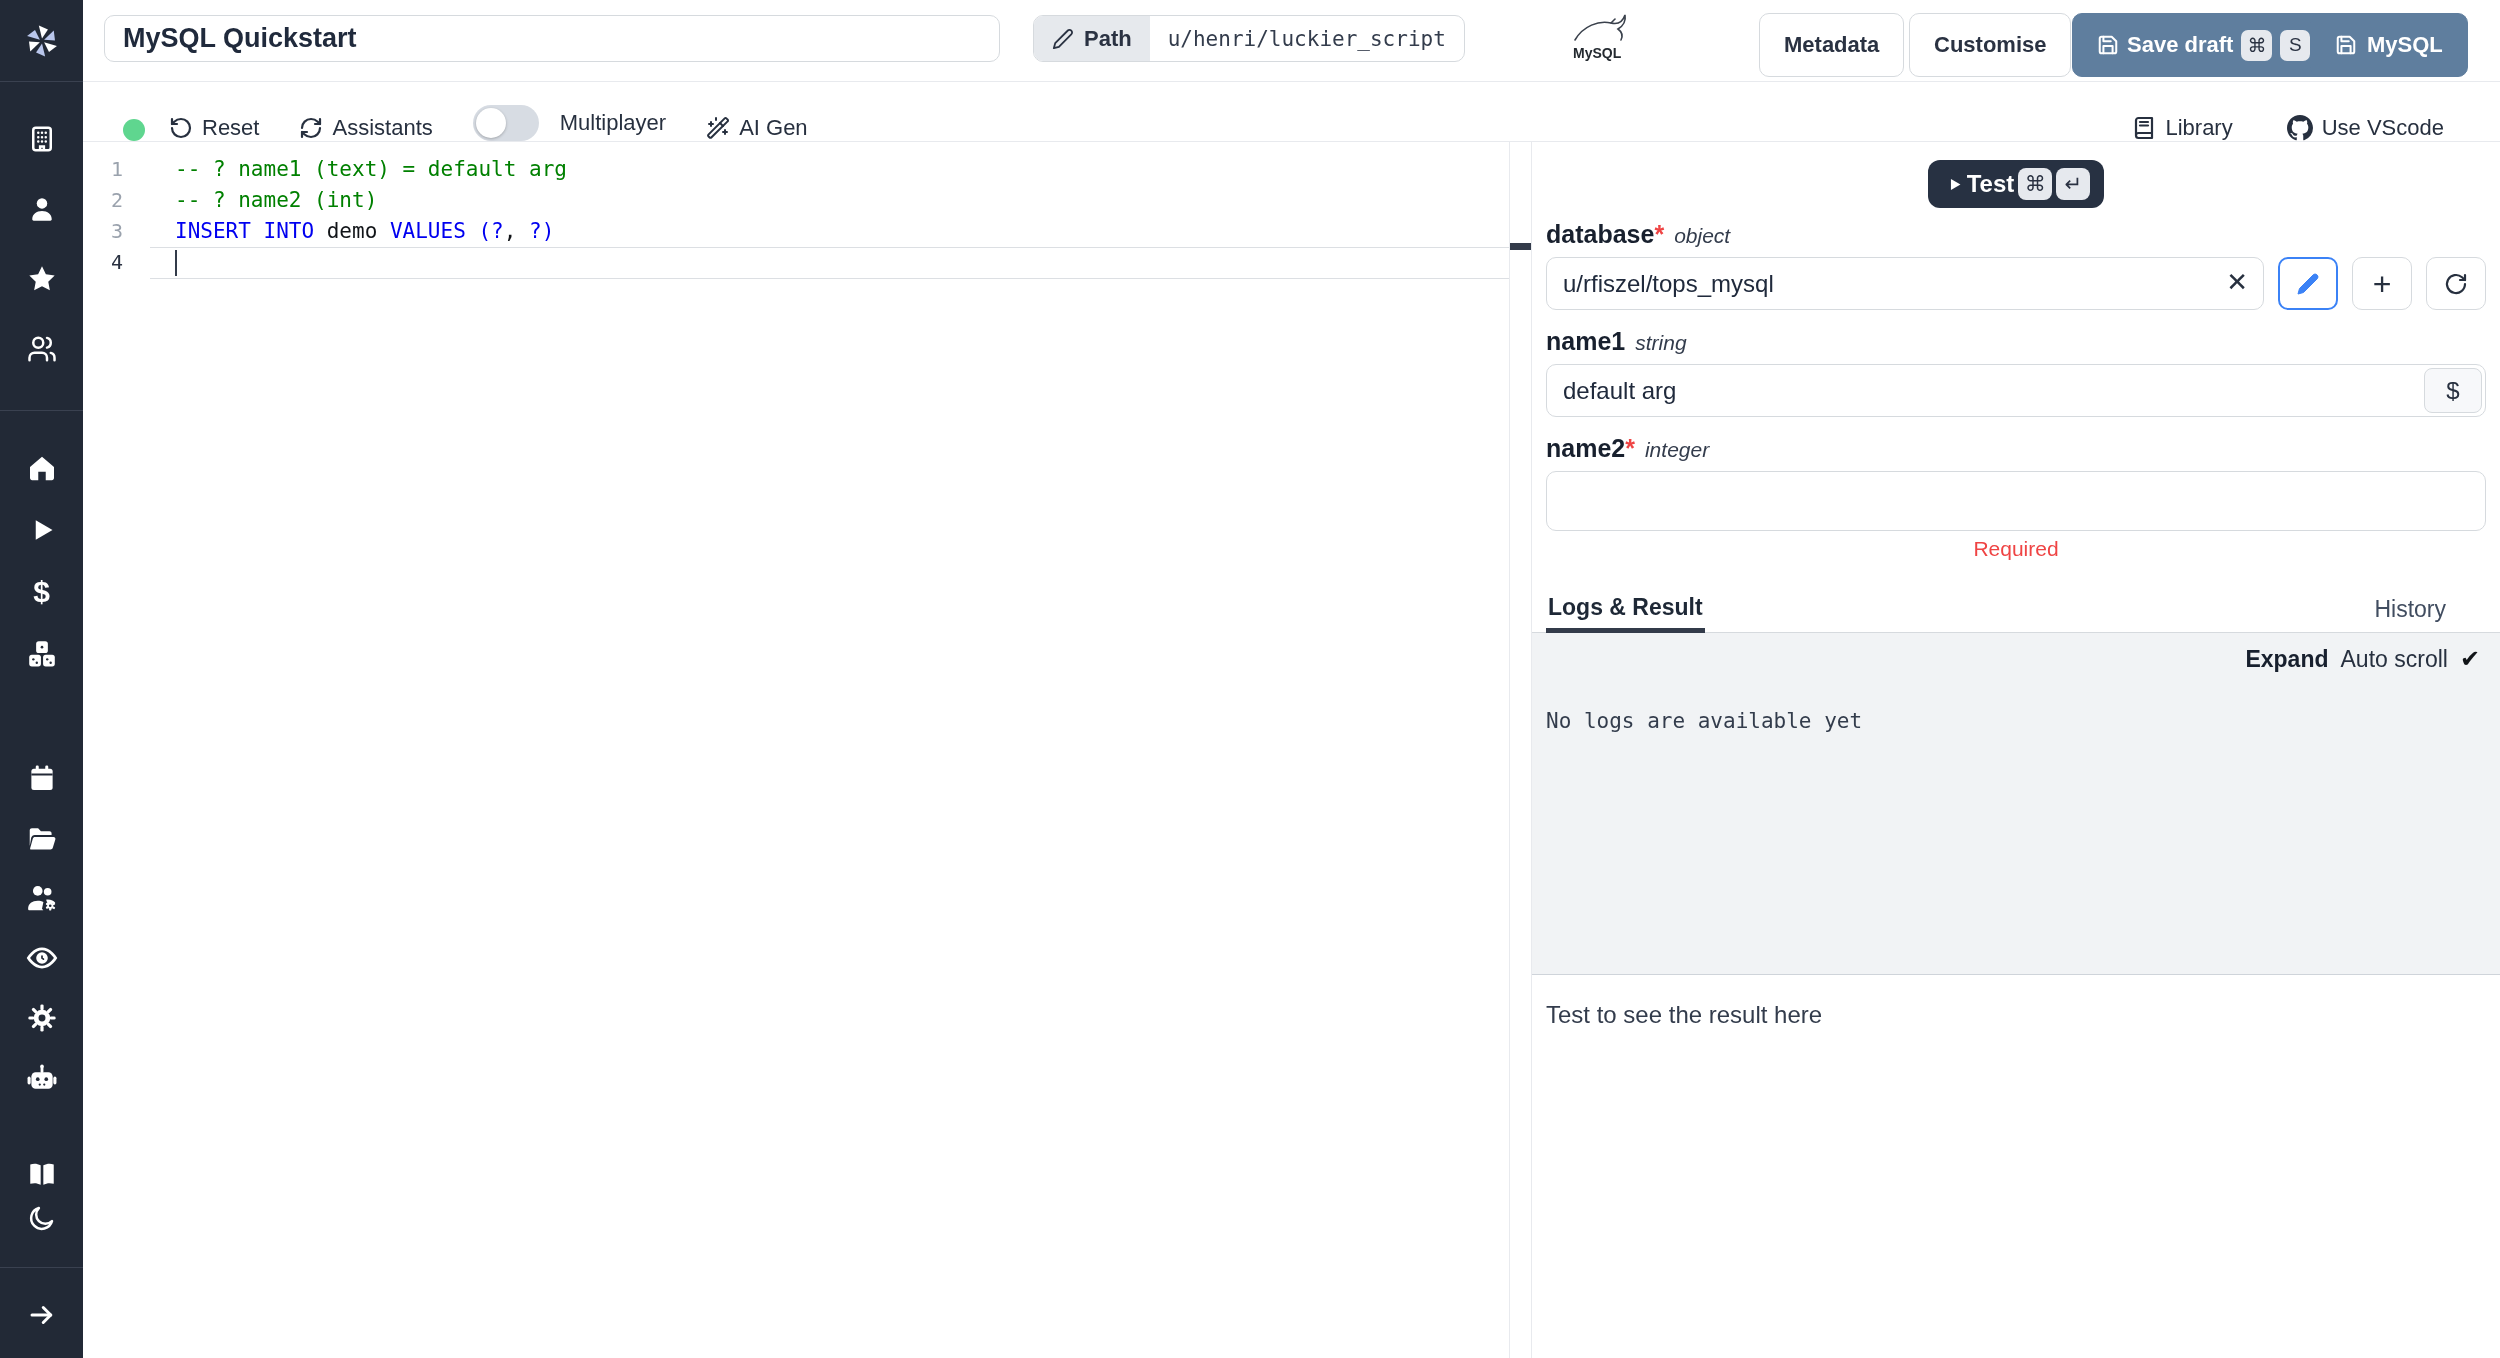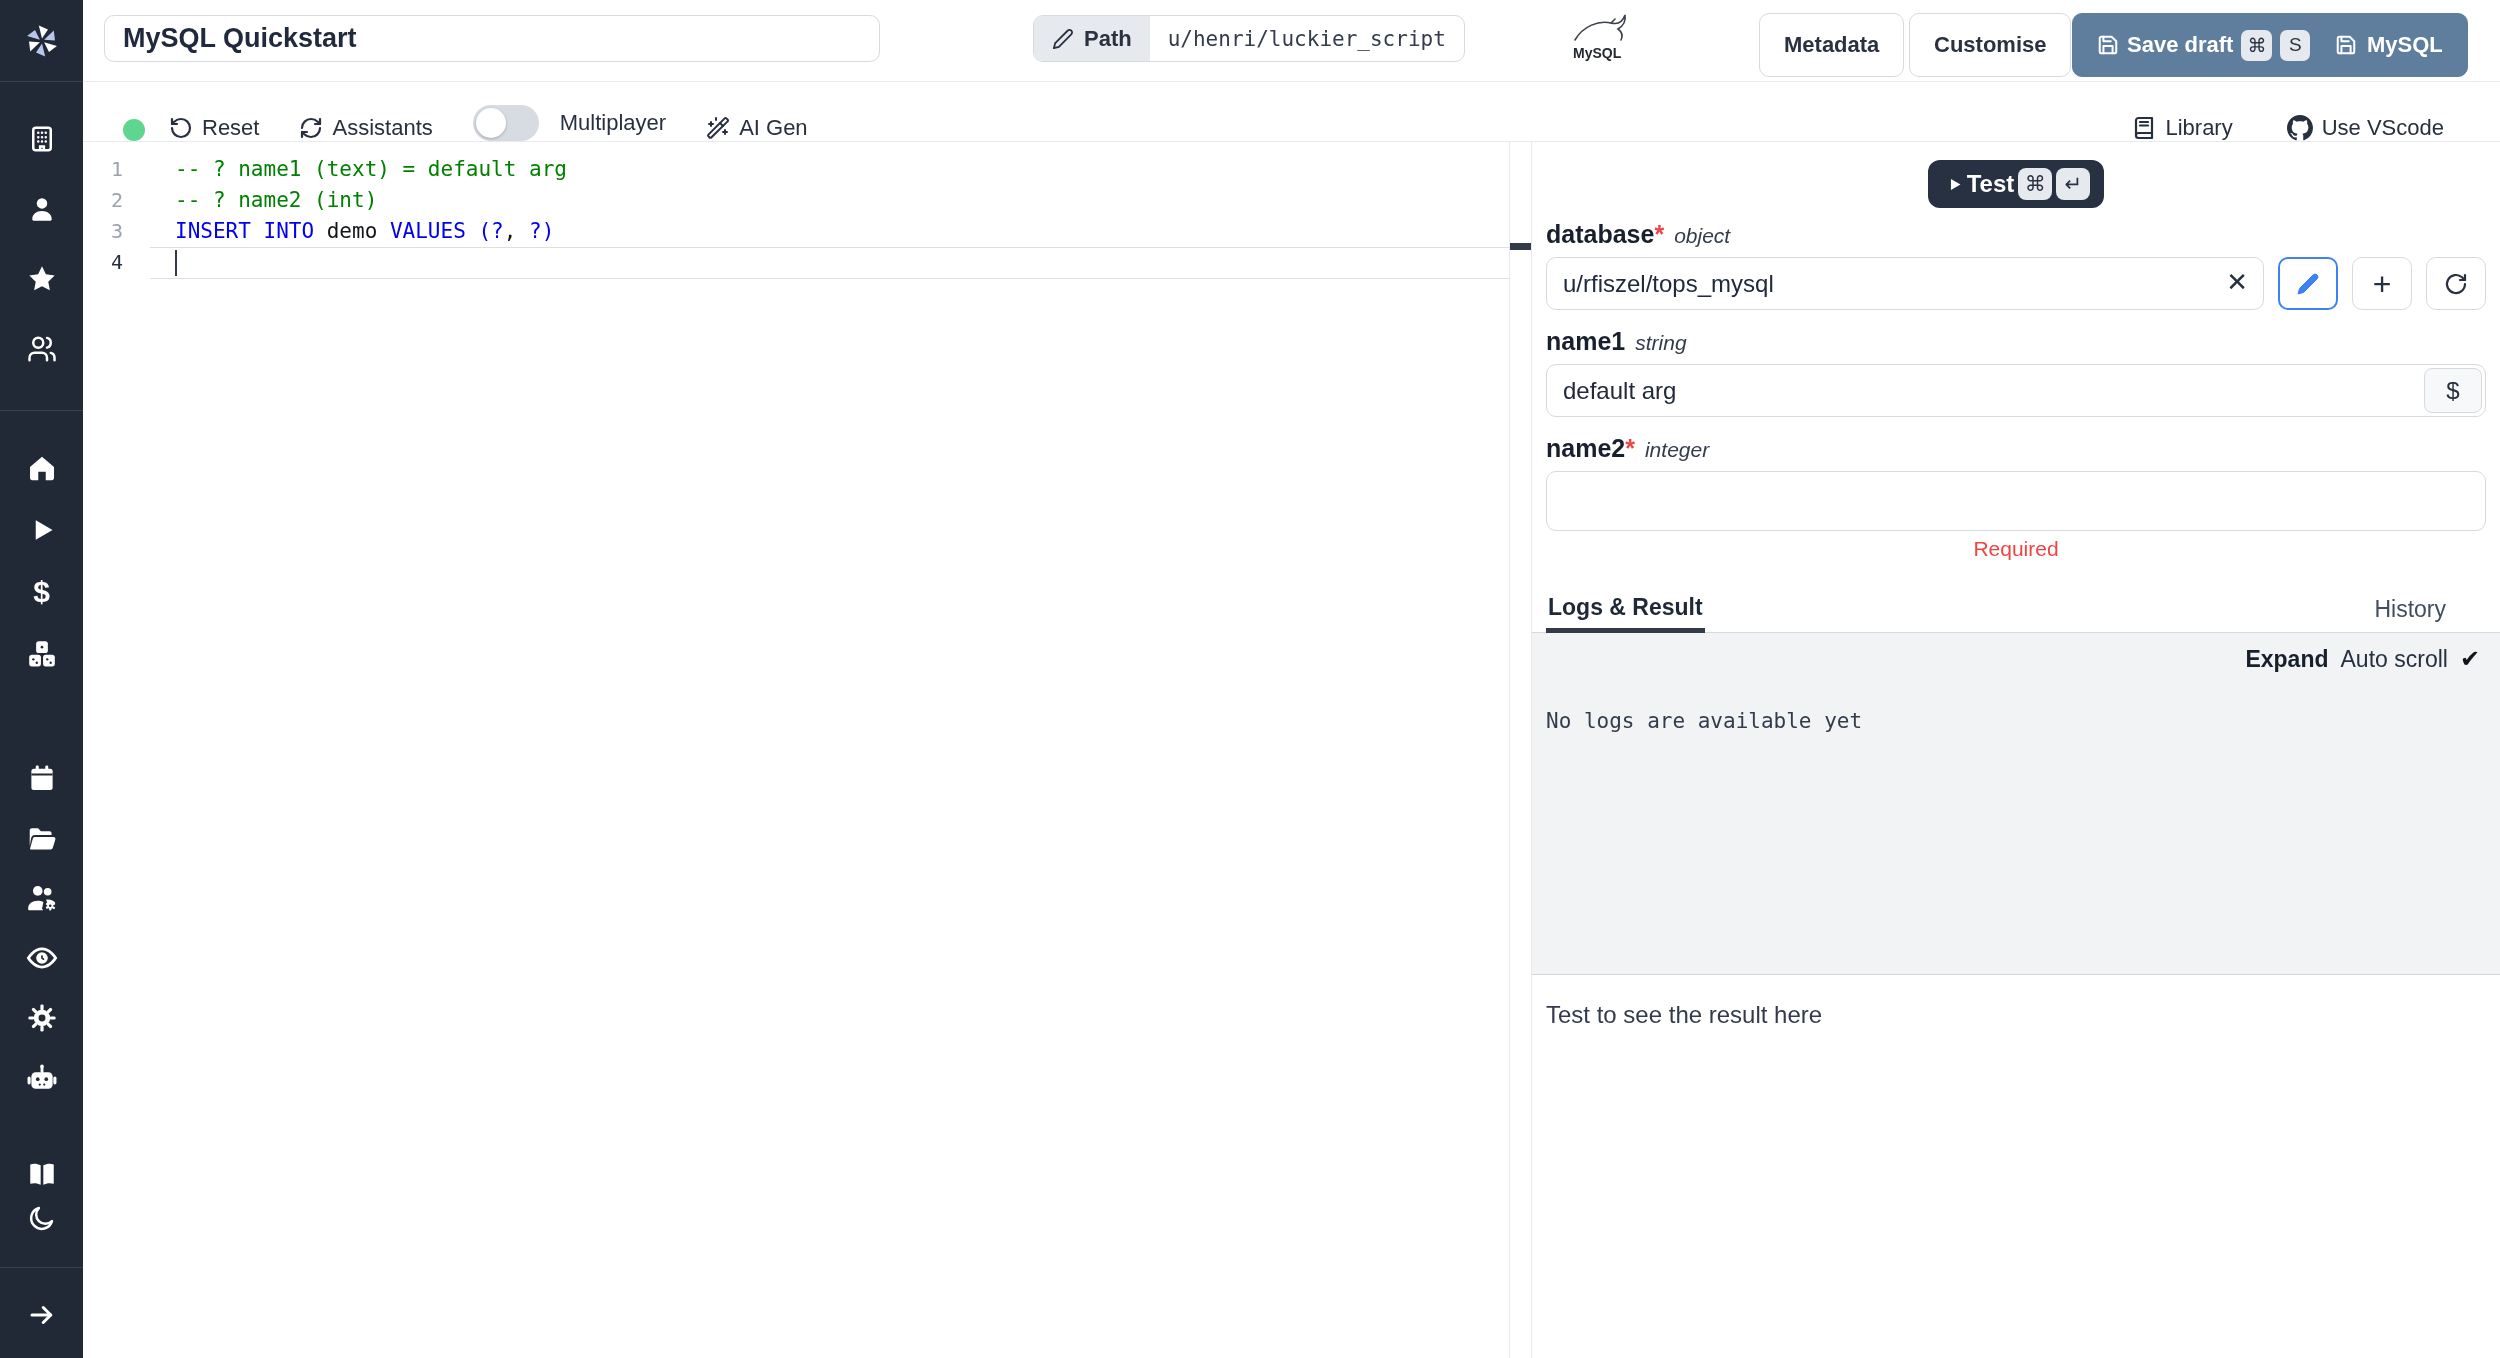--- a/index.html
+++ b/index.html
@@ -25,21 +25,21 @@
   .sb-bottom-icons { display:flex; flex-direction:column; gap:10px; align-items:center; padding-bottom:22px; }
   .sb-expand { padding:20px 0 26px; display:flex; justify-content:center; width:100%; }
   .dollar-glyph { font-size:30px; font-weight:bold; color:#fff; line-height:1; }
 
   
   .main { flex:1; display:flex; flex-direction:column; height:1358px; min-width:0; }
 
   
   .topbar { height:82px; position:relative; background:#fff; border-bottom:1px solid #e8eaee; flex:0 0 82px; }
   .title-input {
-    position:absolute; left:21px; top:15px; width:776px; height:47px;
+    position:absolute; left:21px; top:15px; width:896px; height:47px;
     border:1px solid #d6dade; border-radius:10px; padding:0 18px;
     font-size:27px; font-weight:bold; color:#202a3c;
     font-family:"Liberation Sans","DejaVu Sans",sans-serif; outline:none; background:#fff;
   }
   .path-pill { position:absolute; left:950px; top:15px; height:47px; display:flex; align-items:stretch;
     border:1px solid #d6dade; border-radius:10px; overflow:hidden; background:#fff; }
   .path-pill .path-left { background:#e6e9ed; display:flex; align-items:center; gap:10px; padding:0 18px;
     font-size:22px; font-weight:bold; color:#2a3242; cursor:pointer; }
   .path-pill .path-right { display:flex; align-items:center; padding:0 18px;
     font-family:"DejaVu Sans Mono","Liberation Mono",monospace; font-size:21px; color:#333c4c; }

